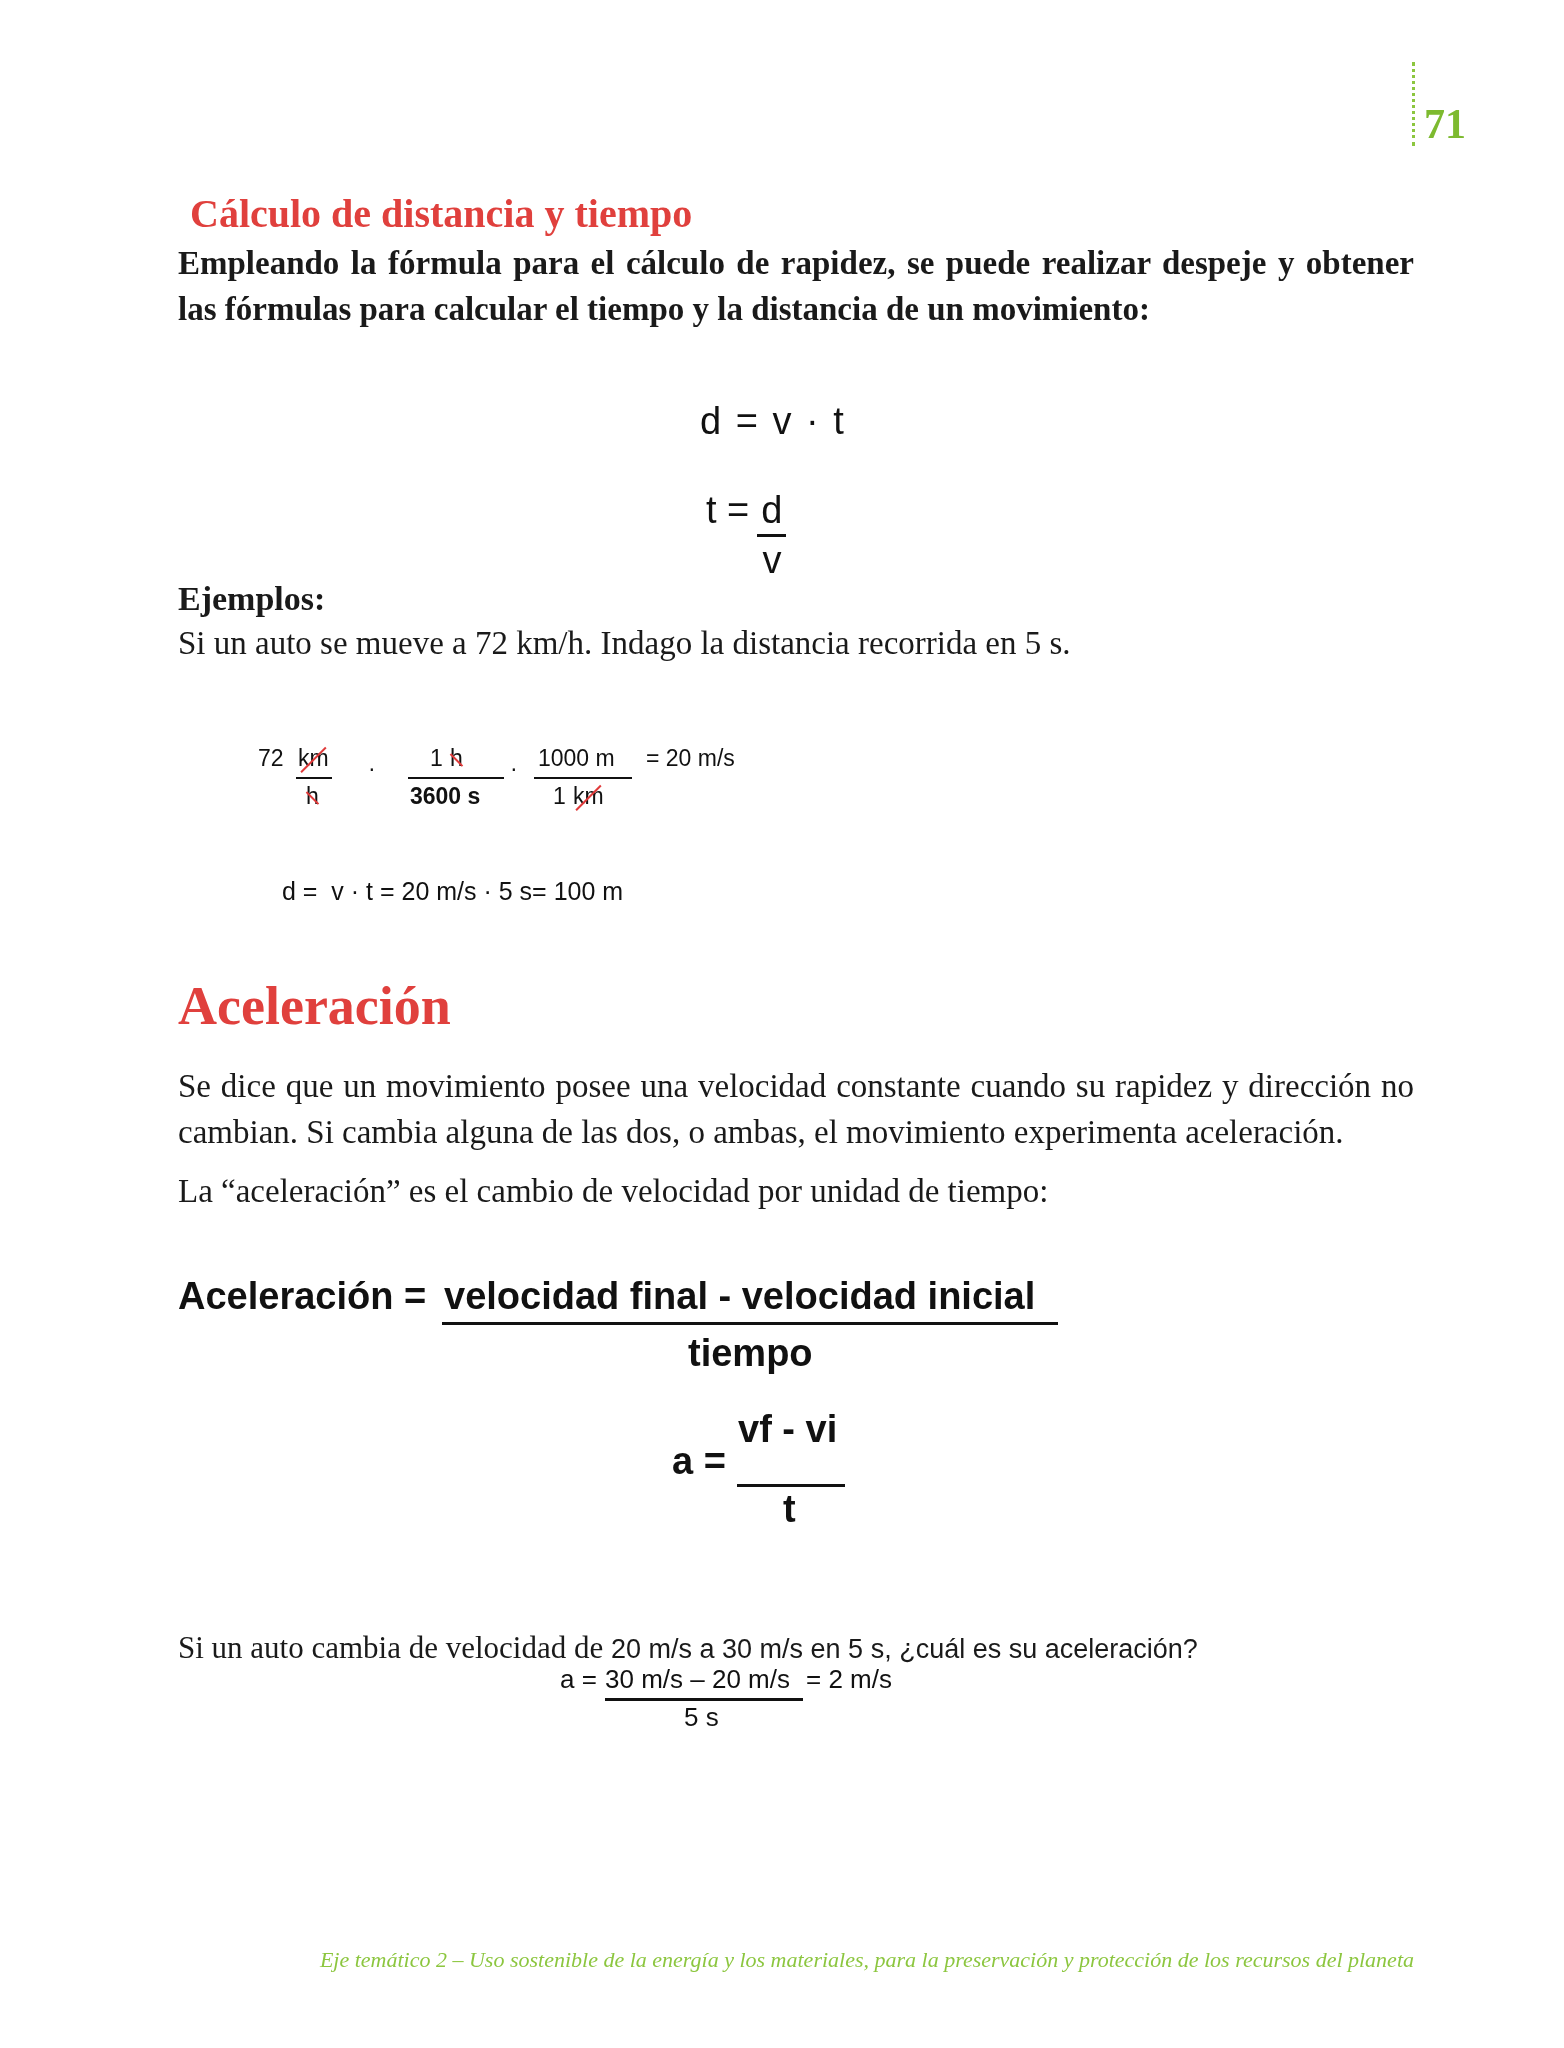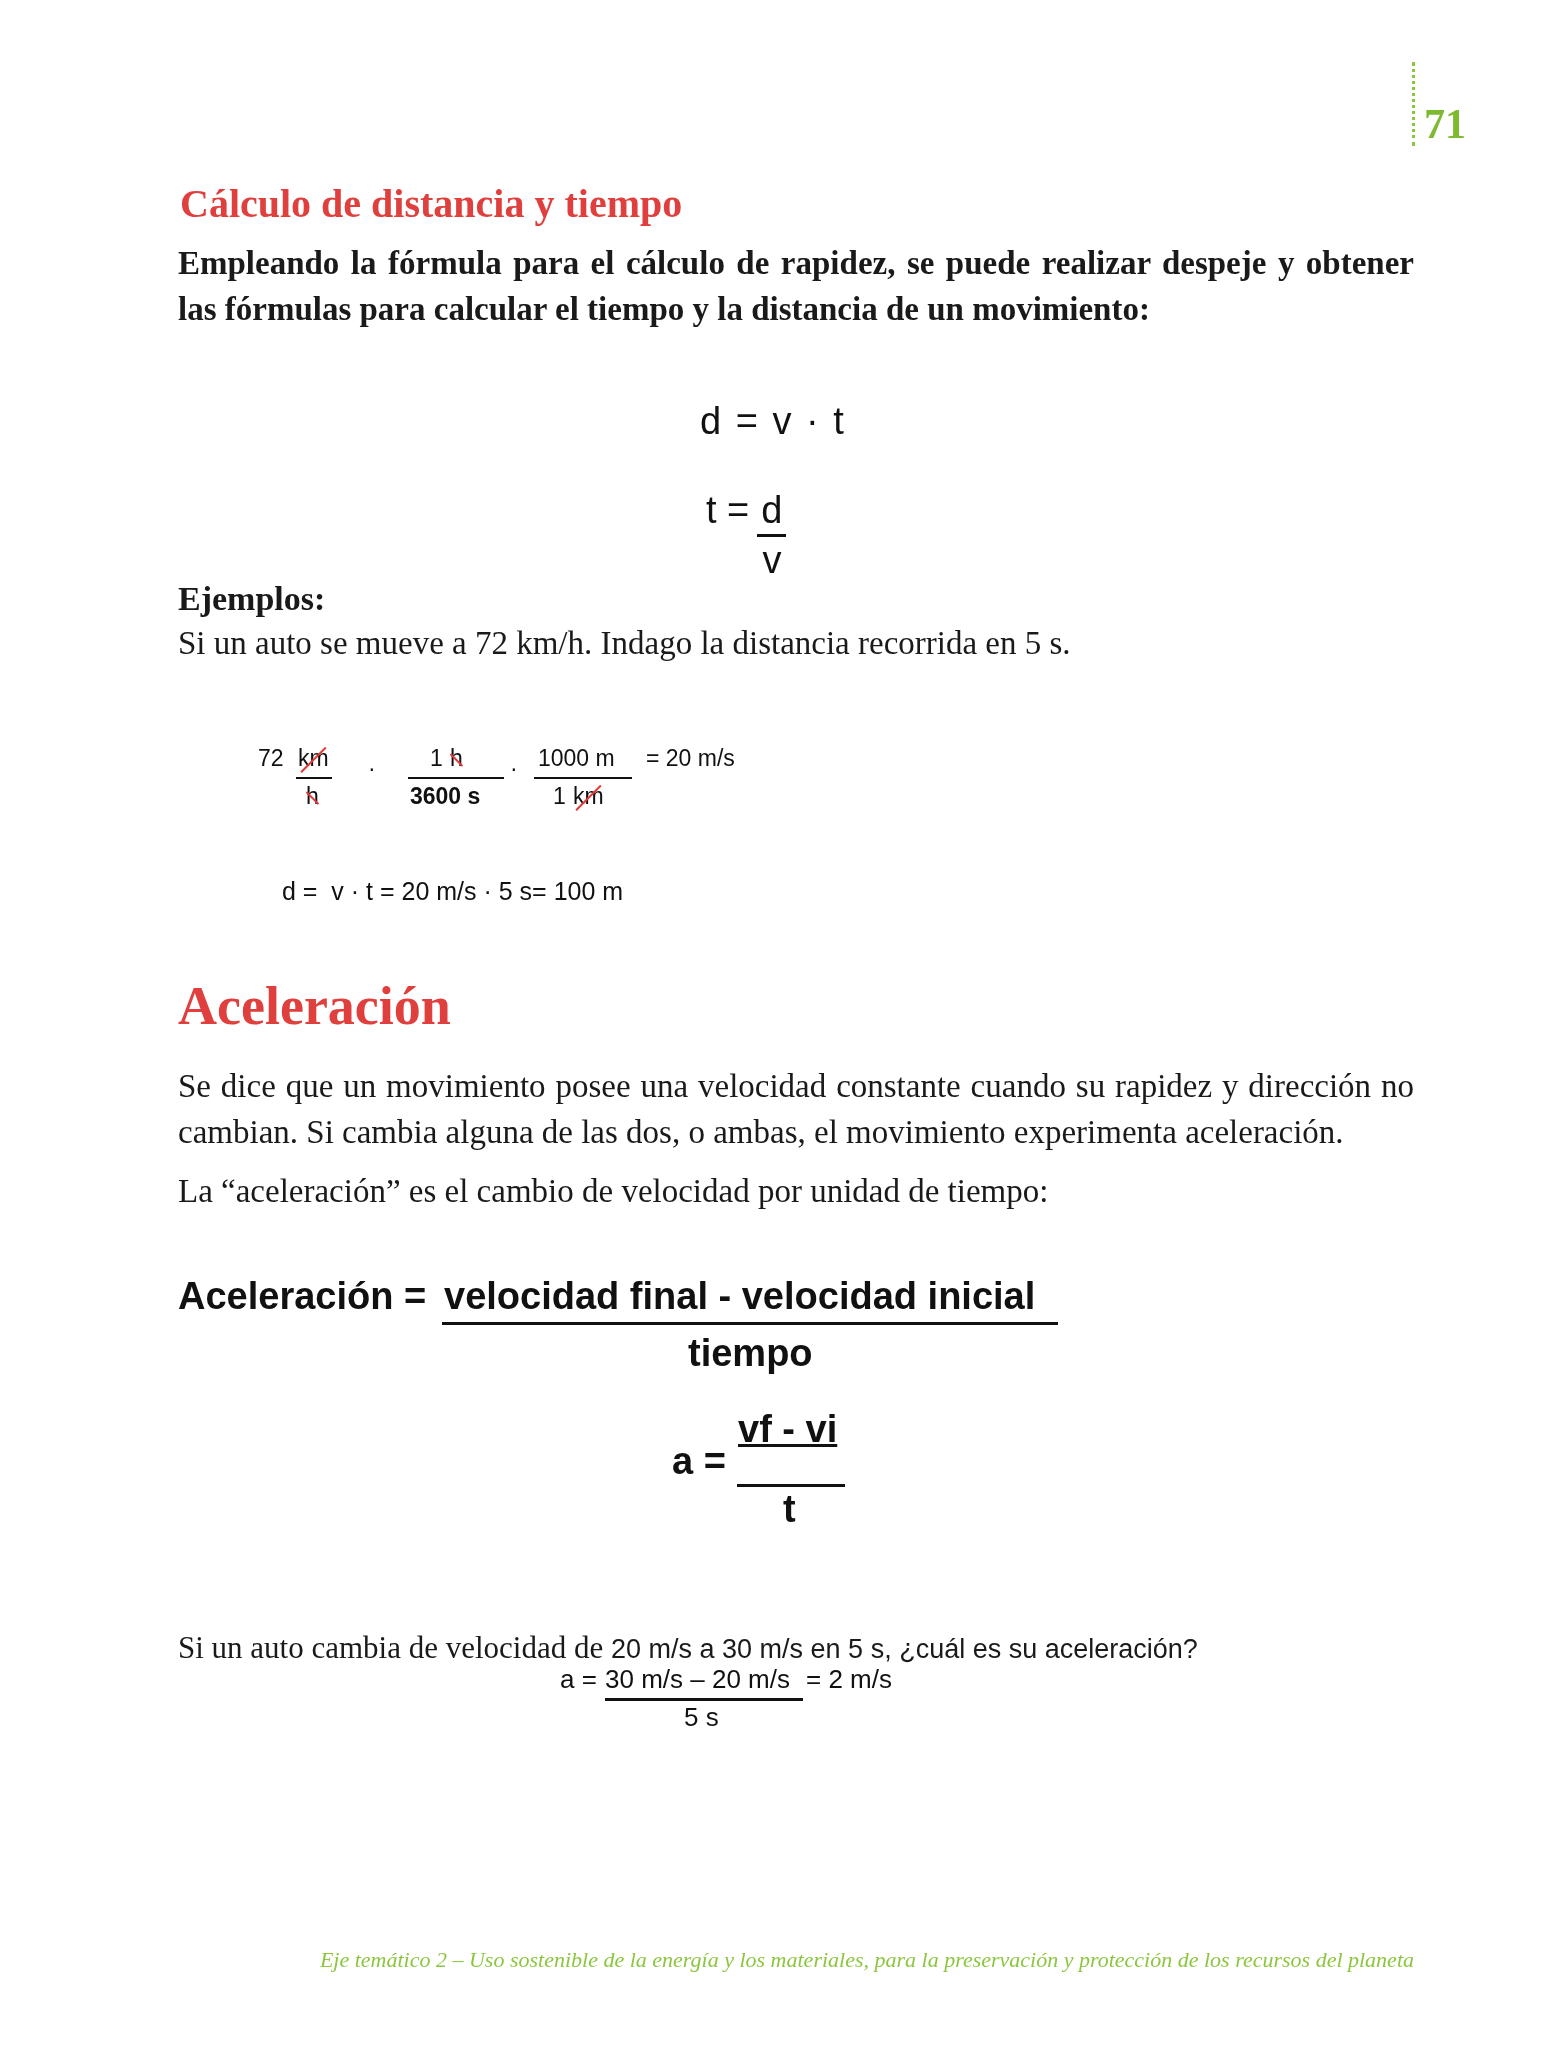--- a/index.html
+++ b/index.html
@@ -39,42 +39,42 @@
 
   .para2 { top: 1063px; }
   .para3 { top: 1168px; }
 
   .acc-word { left: 178px; top: 1275px; font-size: 38px; font-weight: bold; color: #111; }
   .acc-num { left: 444px; top: 1275px; font-size: 38px; font-weight: bold; color: #111; }
   .acc-line { left: 442px; top: 1322px; width: 616px; height: 3px; background: #111; }
   .acc-den { left: 688px; top: 1332px; font-size: 38px; font-weight: bold; color: #111; }
 
   .a-eq { left: 672px; top: 1440px; font-size: 38px; font-weight: bold; color: #111; }
-  .a-num { left: 738px; top: 1408px; font-size: 38px; font-weight: bold; color: #111; text-decoration: underline; }
+  .a-num { left: 738px; top: 1408px; font-size: 38px; font-weight: bold; color: #111; }
   .a-line { left: 737px; top: 1484px; width: 108px; height: 3px; background: #111; }
   .a-den { left: 783px; top: 1488px; font-size: 38px; font-weight: bold; color: #111; }
 
   .q-line { left: 178px; top: 1602px; font-size: 31px; color: #1a1a1a; margin-top: 28px; }
   .q-line .sans-part { font-family: "Liberation Sans", "DejaVu Sans", sans-serif; font-size: 27px; }
 
   .r-a { left: 560px; top: 1664px; font-size: 26px; color: #111; }
   .r-num { left: 605px; top: 1664px; font-size: 26px; color: #111; }
   .r-line { left: 605px; top: 1698px; width: 198px; height: 3px; background: #111; }
   .r-res { left: 806px; top: 1664px; font-size: 26px; color: #111; }
   .r-den { left: 684px; top: 1702px; font-size: 26px; color: #111; }
 
   .footer { right: 150px; top: 1947px; font-size: 22px; font-style: italic; color: #8cc63f; }
 </style>
 </head>
 <body>
 
 <div class="abs page-rule"></div>
 <div class="abs page-number serif">71</div>
 
-<h2 class="abs h-sec serif" style="margin:2px">Cálculo de distancia y tiempo</h2>
+<h2 class="abs h-sec serif" style="margin:12px">Cálculo de distancia y tiempo</h2>
 <p class="abs para para1 serif" style="margin:0">Empleando la fórmula para el cálculo de rapidez, se puede realizar despeje y obtener las fórmulas para calcular el tiempo y la distancia de un movimiento:</p>
 
 <div class="abs formula-big f-dvt sans">d = v · t</div>
 
 <div class="abs formula-big f-tdv sans">
   <span style="margin-right:8px;">t =</span>
   <span class="frac">
     <span class="num">d</span>
     <span class="den">v</span>
   </span>

